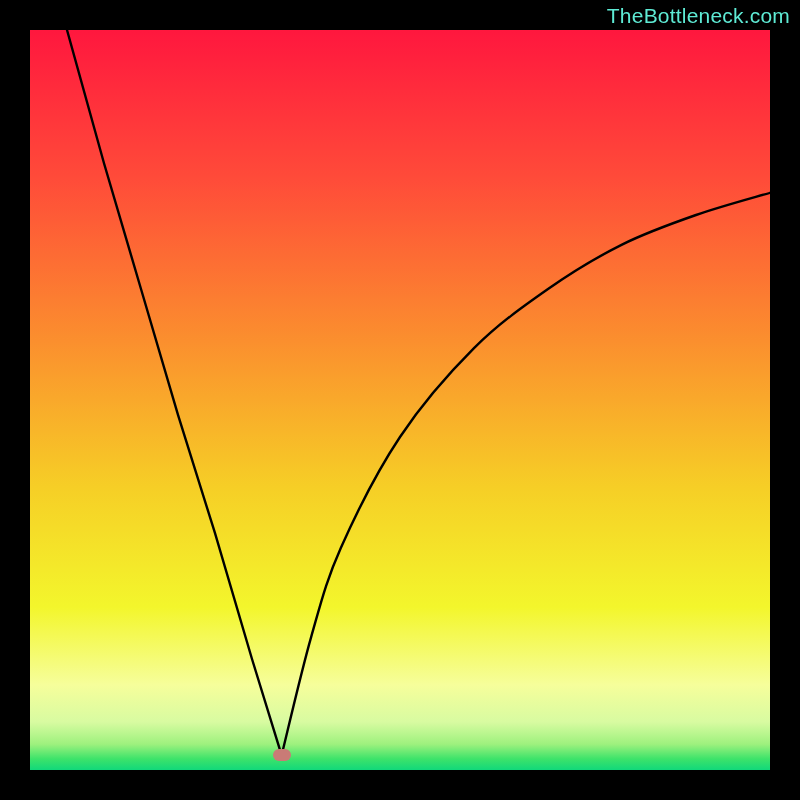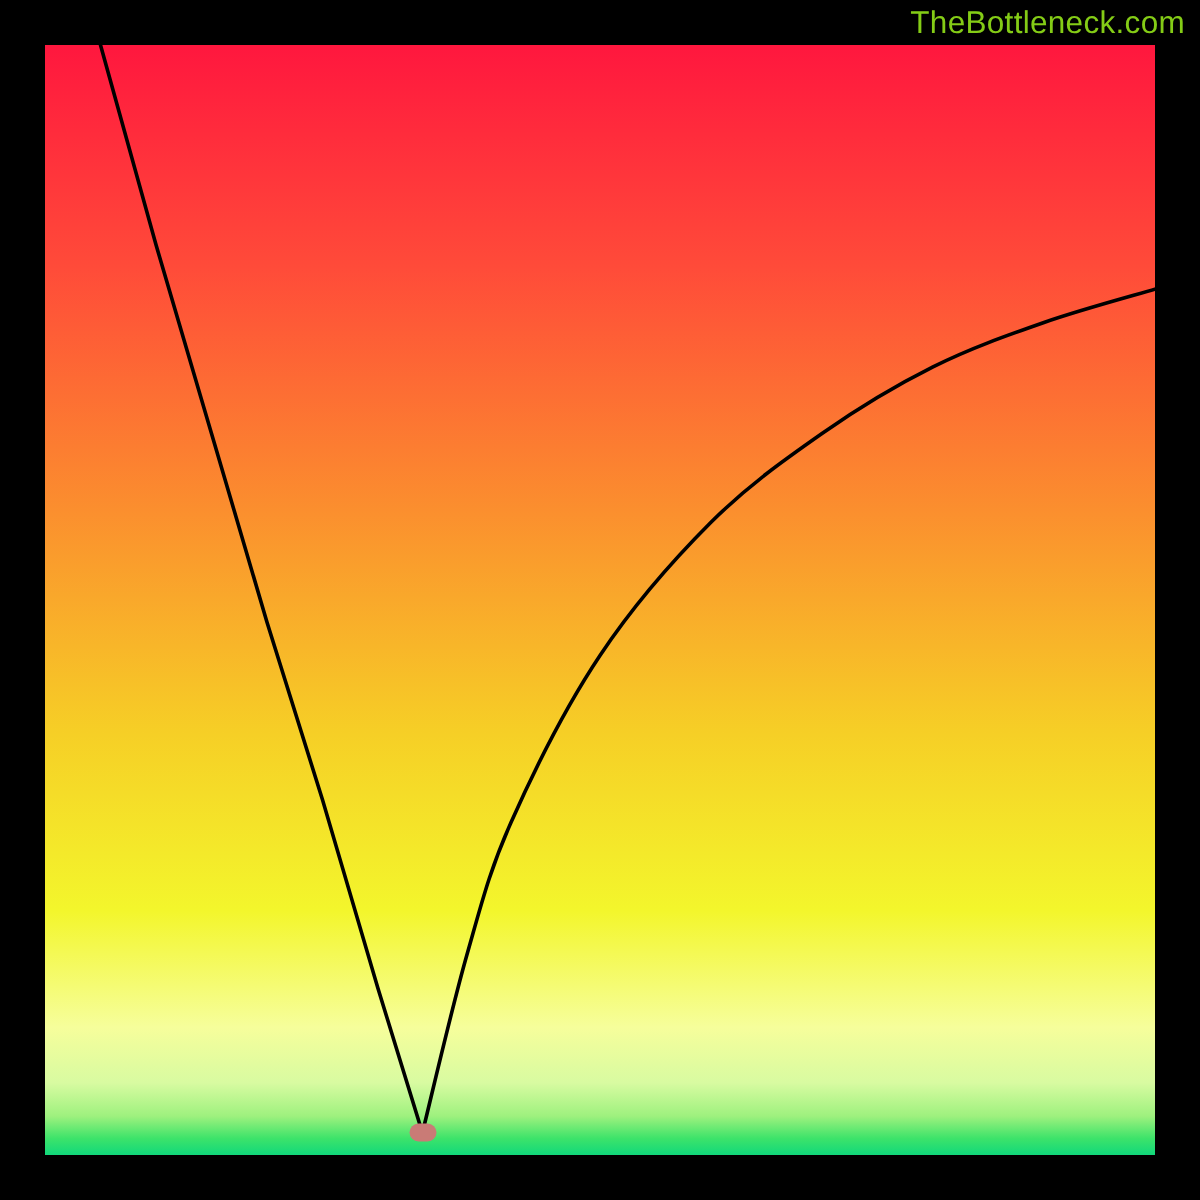--- a/index.html
+++ b/index.html
@@ -38,21 +38,21 @@
     position: absolute;
     width: 18px;
     height: 12px;
     border-radius: 6px;
     transform: translate(-50%, -50%);
   }
   .watermark {
     position: absolute;
     top: 4px;
     right: 10px;
-    color: #84cc16;
+    color: #5eead4;
     font-size: 21px;
     letter-spacing: 0.2px;
   }
 </style>
 </head>
 <body>
 
 <div class="watermark">TheBottleneck.com</div>
 
 <div class="frame">

